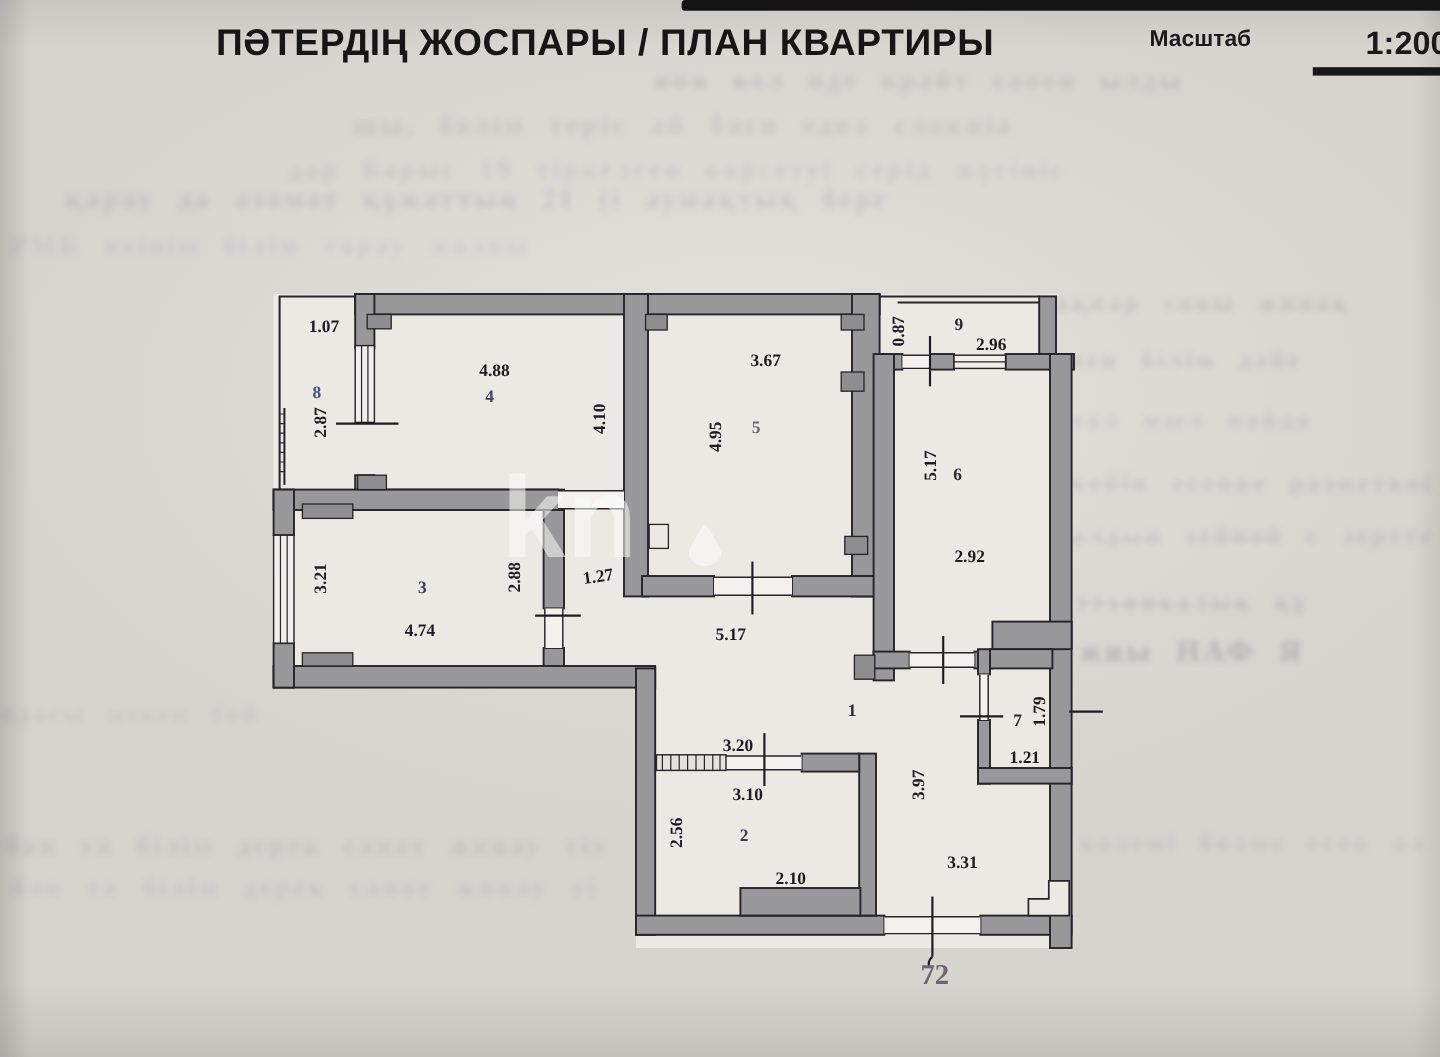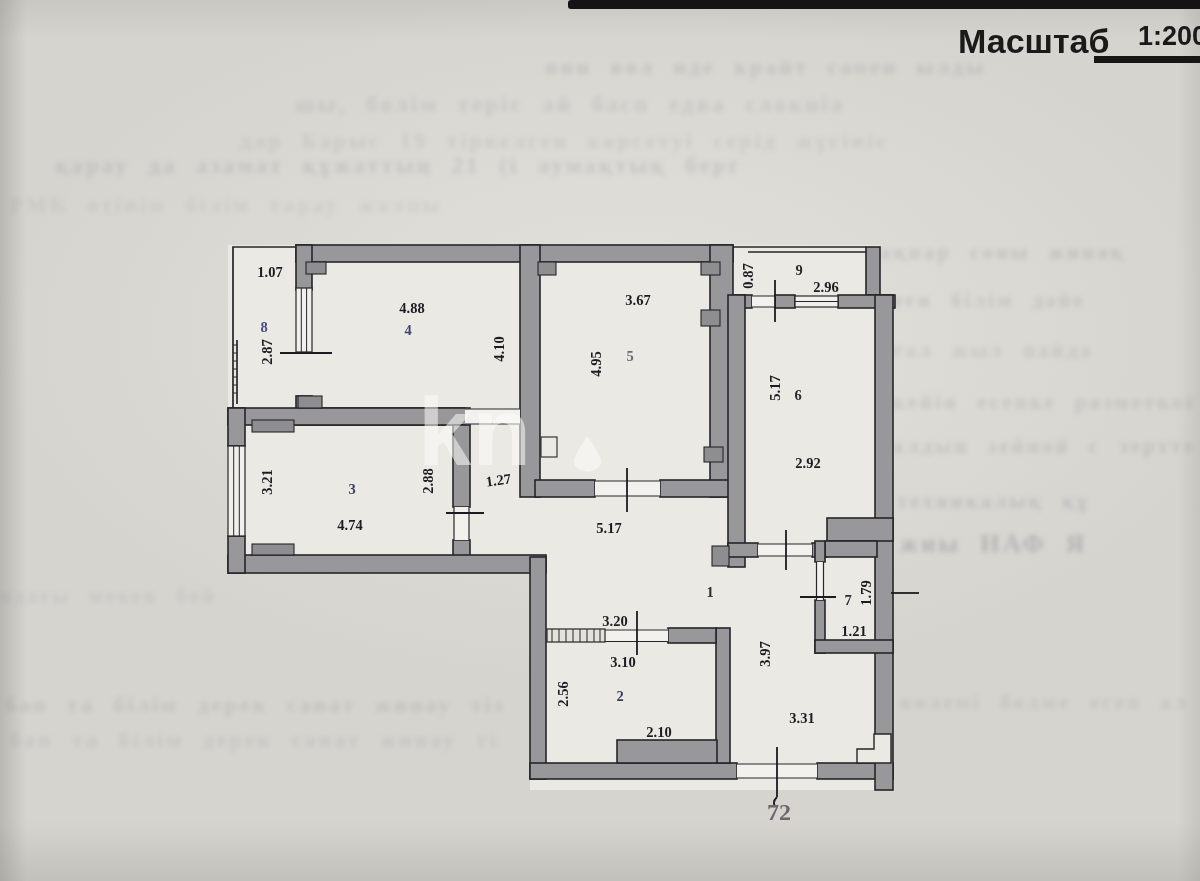--- a/index.html
+++ b/index.html
@@ -15,21 +15,21 @@
       linear-gradient(180deg, rgba(150,148,144,.20) 0px, rgba(150,148,144,0) 40px),
       #d6d4cf;
   }
   .bleed{
     position:absolute;color:#70707c;font-family:"Liberation Serif",serif;
     filter:blur(2.6px);letter-spacing:3px;word-spacing:10px;white-space:nowrap;
     overflow:hidden;pointer-events:none;font-weight:700;
   }
   #top-strip{position:absolute;left:568px;top:0;width:632px;height:9px;background:#141414;border-radius:3px 0 0 3px;}
   #title{position:absolute;left:180px;top:18px;font-size:31px;font-weight:800;color:#161616;letter-spacing:.5px;white-space:nowrap;}
-  #scale-label{position:absolute;left:958px;top:22px;font-size:34px;font-weight:700;color:#1a1a1a;}
+  #scale-label{position:absolute;left:958px;top:22px;font-size:19px;font-weight:700;color:#1a1a1a;}
   #scale-value{position:absolute;left:1138px;top:21px;font-size:27px;font-weight:700;color:#1a1a1a;white-space:nowrap;}
   #scale-underline{position:absolute;left:1094px;top:56px;width:106px;height:7px;background:#171717;}
   svg text{font-family:"Liberation Serif",serif;font-weight:700;}
   #watermark{
     position:absolute;left:418px;top:388px;display:flex;align-items:flex-end;
     color:rgba(251,251,248,.55);font-weight:700;font-size:96px;line-height:.92;
     letter-spacing:1px;pointer-events:none;user-select:none;gap:40px;
   }
   #watermark .drop{width:27px;height:36px;margin:0 4px 4px 2px;flex:0 0 auto;}
 </style>
@@ -50,20 +50,21 @@
   <div class="bleed" style="left:893px;top:434px;width:300px;font-size:21px;opacity:.20">алдын зейной с зерттеу</div>
   <div class="bleed" style="left:897px;top:489px;width:295px;font-size:21px;opacity:.24">техникалық құ</div>
   <div class="bleed" style="left:900px;top:530px;width:290px;font-size:25px;opacity:.34">жиы НАФ Я</div>
   <div class="bleed" style="left:0px;top:585px;width:215px;font-size:20px;opacity:.13">ндағы мекен бойын</div>
   <div class="bleed" style="left:5px;top:692px;width:530px;font-size:22px;opacity:.18">бап та білім дерек санат жинау тіз</div>
   <div class="bleed" style="left:900px;top:690px;width:290px;font-size:21px;opacity:.16">көлемі бөлме есеп алаң жазба</div>
   <div class="bleed" style="left:10px;top:727px;width:490px;font-size:22px;opacity:.15">бап та білім дерек санат жинау тіз</div>
 
   <div id="top-strip"></div>
 
+  <div id="title">ПӘТЕРДІҢ ЖОСПАРЫ / ПЛАН КВАРТИРЫ</div>
   <div id="scale-label">Масштаб</div>
   <div id="scale-value">1:200</div>
   <div id="scale-underline"></div>
 
   <svg width="1200" height="881" viewBox="0 0 1200 881" style="position:absolute;left:0;top:0">
 
     <polygon points="228,245 880,245 880,295 893,295 893,790 530,790 530,573 228,573" fill="#ebe9e4"></polygon>
 
     <g fill="#98989a" stroke="#26262a" stroke-width="1.6">
       <rect x="296" y="245" width="437" height="17"></rect>

